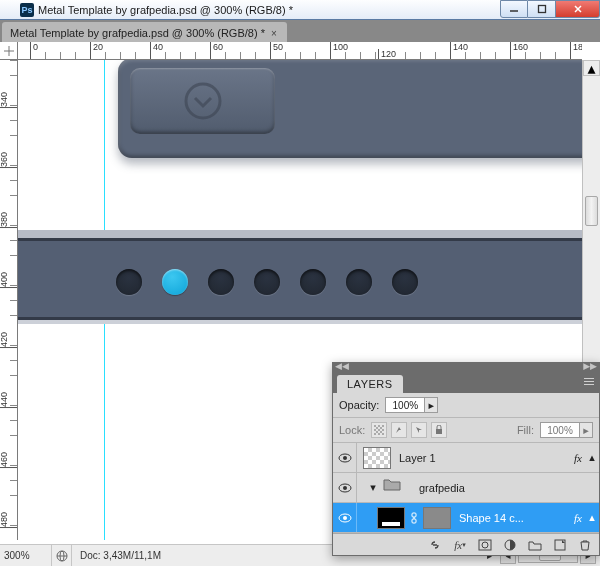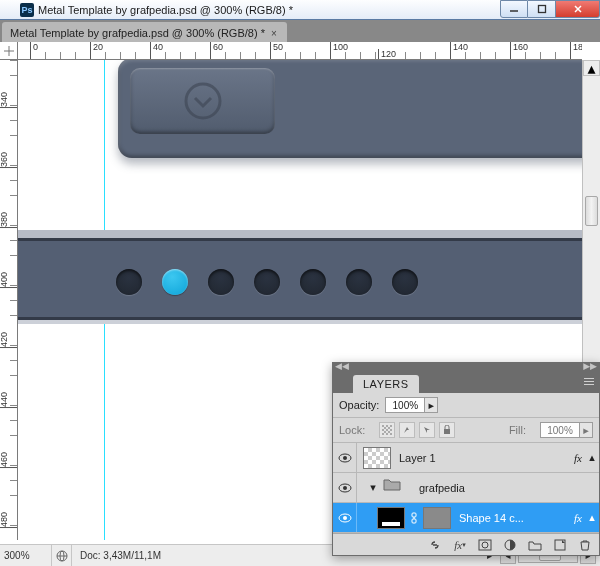--- a/index.html
+++ b/index.html
@@ -58,30 +58,30 @@
 .status .docinfo { padding: 0 8px; flex:1; }
 .status .scroll-h { display:flex; align-items:center; gap:2px; padding-right:4px; }
 .status .sbtn { width:16px; height:16px; border:1px solid #b0b0b0; background:linear-gradient(#f5f5f5,#dcdcdc); display:flex; align-items:center; justify-content:center; }
 .status .strack { width:60px; height:14px; border:1px solid #b0b0b0; background:#e8e8e8; position:relative; }
 .status .sthumb { position:absolute; left:20px; top:1px; width:22px; height:10px; background:linear-gradient(#dcdcdc,#f3f3f3); border:1px solid #a8a8a8; border-radius:2px; }
 
 
 .layers-panel { position:absolute; right:0; bottom:10px; width:268px; background:#d9d9d9; border:1px solid #6c6c6c; box-shadow: 0 3px 10px rgba(0,0,0,.35); font-size:11px; color:#222; }
 .lp-top { height:8px; background:#6c6c6c; display:flex; justify-content:space-between; padding:0 2px; }
 .lp-top span { color:#c4c4c4; font-size:9px; line-height:6px; }
-.lp-tabs { display:flex; align-items:flex-end; background:#6c6c6c; height:22px; padding-left:20px; position:relative; }
+.lp-tabs { display:flex; align-items:flex-end; background:#6c6c6c; height:22px; padding-left:4px; position:relative; }
 .lp-tab { background:#d9d9d9; padding:3px 10px; font-size:11px; border-top-left-radius:3px; border-top-right-radius:3px; letter-spacing:.5px; }
 .lp-menu { position:absolute; right:2px; top:3px; width:16px; height:14px; display:flex; flex-direction:column; justify-content:center; gap:2px; align-items:center;}
 .lp-menu span{ width:10px; height:1px; background:#d0d0d0; }
 .lp-row1 { display:flex; align-items:center; padding:4px 6px; gap:6px; border-bottom:1px solid #b8b8b8;}
 .lp-select { flex:1; height:18px; border:1px solid #9c9c9c; background:linear-gradient(#fdfdfd,#e4e4e4); display:flex; align-items:center; justify-content:space-between; padding:0 4px; font-size:11px;}
 .lp-num { display:flex; align-items:center; }
 .lp-numfield { width:40px; height:16px; border:1px solid #9c9c9c; background:#fff; text-align:center; font-size:10px; display:flex; align-items:center; justify-content:center;}
 .lp-numbtn { width:14px; height:16px; border:1px solid #9c9c9c; background:#e4e4e4; display:flex; align-items:center; justify-content:center; margin-left:-1px;}
-.lp-row2 { display:flex; align-items:center; padding:4px 6px; gap:14px; border-bottom:1px solid #b8b8b8; color:#777;}
+.lp-row2 { display:flex; align-items:center; padding:4px 6px; gap:6px; border-bottom:1px solid #b8b8b8; color:#777;}
 .lp-lockicons { display:flex; gap:4px; }
 .lp-lockicons .ic { width:16px; height:16px; border:1px solid #bcbcbc; background:#e6e6e6; display:flex; align-items:center; justify-content:center; }
 .lp-layers { max-height:100px; overflow:hidden; }
 .lp-layer { display:flex; align-items:center; border-bottom:1px solid #b8b8b8; height:30px; }
 .lp-layer.sel { background:#2f9df4; color:#fff; }
 .lp-eye { width:24px; height:100%; border-right:1px solid #b8b8b8; display:flex; align-items:center; justify-content:center; }
 .lp-layer.sel .lp-eye { border-right-color: #6dbaf8; }
 .lp-thumb { width:28px; height:22px; margin:0 4px; background:#fff; border:1px solid #777; position:relative; }
 .lp-thumb.trans { background: repeating-conic-gradient(#ccc 0 25%, #fff 0 50%) 0 0/8px 8px; }
 .lp-thumb.folder { background:none; border:none; }

